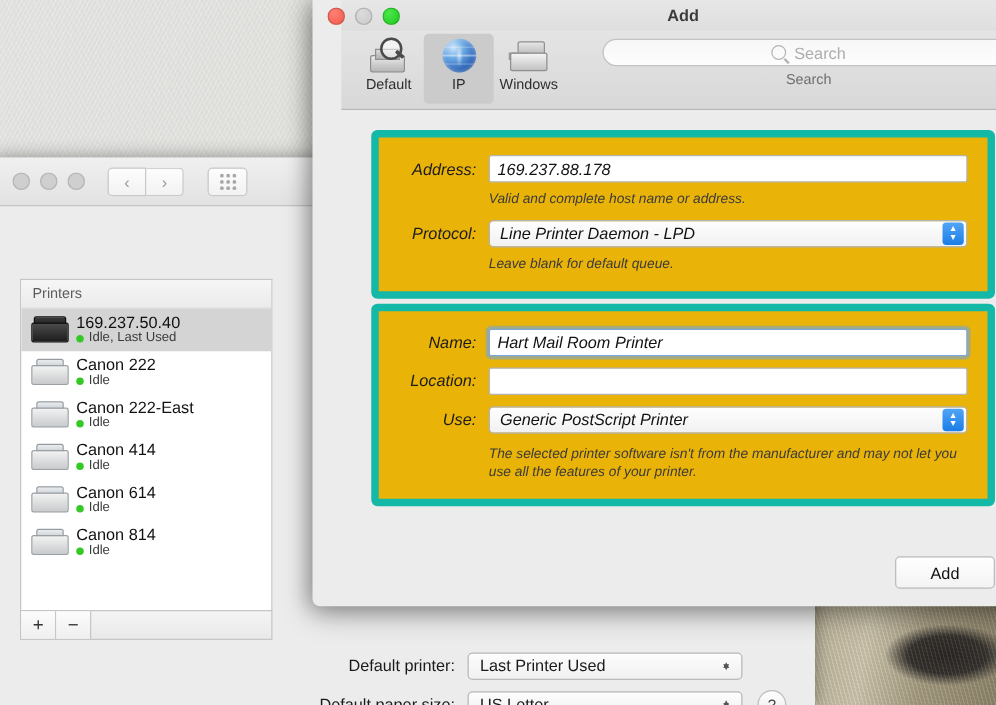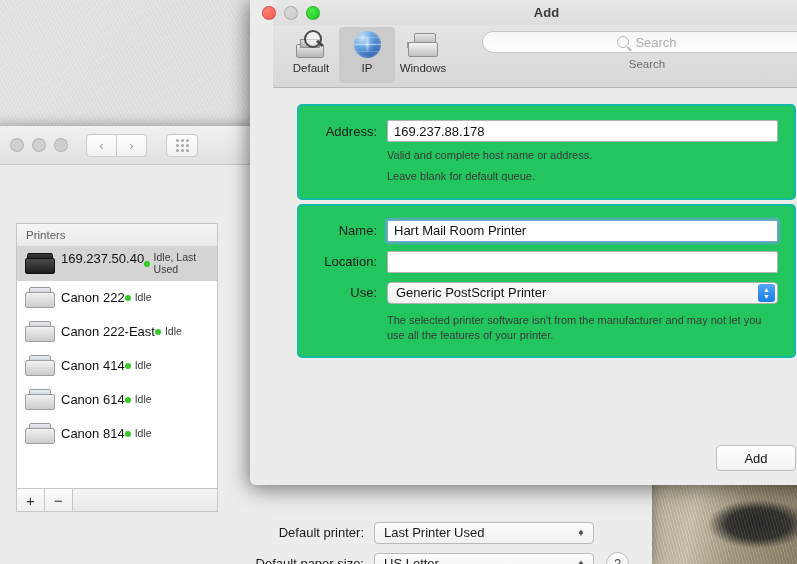--- a/index.html
+++ b/index.html
@@ -112,21 +112,21 @@
     font-size: 11.5px; color: #5c5c5c;
     display: flex; align-items: center; padding-left: 9px;
   }
   .pl-row {
     height: 34px;
     display: flex; align-items: center;
     padding-left: 7px;
     gap: 7px;
   }
   .pl-row.selected { background: #d4d4d4; }
-  .pl-text { display: flex; flex-direction: row; justify-content: flex-start; line-height: 1.12; }
+  .pl-text { display: flex; flex-direction: column; justify-content: flex-start; line-height: 1.12; }
   .pl-name { font-size: 13px; color: #111; }
   .pl-status { font-size: 10.5px; color: #3a3a3a; display: flex; align-items: center; gap: 4px; }
   .status-dot { width: 6px; height: 6px; border-radius: 50%; background: #34c924; display: inline-block; }
 
   .prn-icon { width: 30px; height: 26px; position: relative; flex: none; }
   .prn-icon .body {
     position: absolute; left: 1px; bottom: 3px; width: 28px; height: 14px;
     background: linear-gradient(#f2f2f2, #c9cbcd);
     border: 1px solid #9aa0a4; border-radius: 2px;
   }
@@ -299,24 +299,25 @@
   .search-ph { font-size: 13px; color: #adadad; }
   .mag-small { width: 10px; height: 10px; border: 1.5px solid #b5b5b5; border-radius: 50%; position: relative; }
   .mag-small::after {
     content: ""; position: absolute; right: -4px; bottom: -2px;
     width: 5px; height: 1.5px; background: #b5b5b5; transform: rotate(45deg);
   }
   .search-cap { font-size: 11.5px; color: #6e6e6e; margin-top: 5px; }
 
   .sheet-body { padding: 16px 24px 0 24px; }
   .group {
-    background: #22c55e;
-    border: 2px solid #14b8a6;
+    background: #eab308;
+    border: 6px solid #14b8a6;
     border-radius: 5px;
     padding: 14px 16px 14px 0;
+    font-style: italic;
   }
   .group + .group { margin-top: 4px; }
 
   .frow { display: flex; align-items: center; margin-bottom: 9px; }
   .frow:last-child { margin-bottom: 0; }
   .flabel { width: 78px; text-align: right; padding-right: 10px; font-size: 13px; color: #1c1c1c; }
   .finput {
     flex: 1;
     height: 22px;
     background: #fff;
@@ -566,20 +567,30 @@
 
     <div class="sheet-body">
 
       <div class="group">
         <div class="frow">
           <div class="flabel">Address:</div>
           <div class="finput">169.237.88.178</div>
         </div>
         <div class="fhint">Valid and complete host name or address.</div>
 
+        <div class="frow">
+          <div class="flabel">Protocol:</div>
+          <div class="fpopup">
+            <span>Line Printer Daemon - LPD</span>
+            <span class="stepper">
+              <span>▲</span>
+                <span>▼</span>
+            </span>
+          </div>
+        </div>
 
         <div class="fhint last">Leave blank for default queue.</div>
       </div>
 
       <div class="group">
         <div class="frow">
           <div class="flabel">Name:</div>
           <div class="finput focused">Hart Mail Room Printer</div>
         </div>
         <div class="frow">

